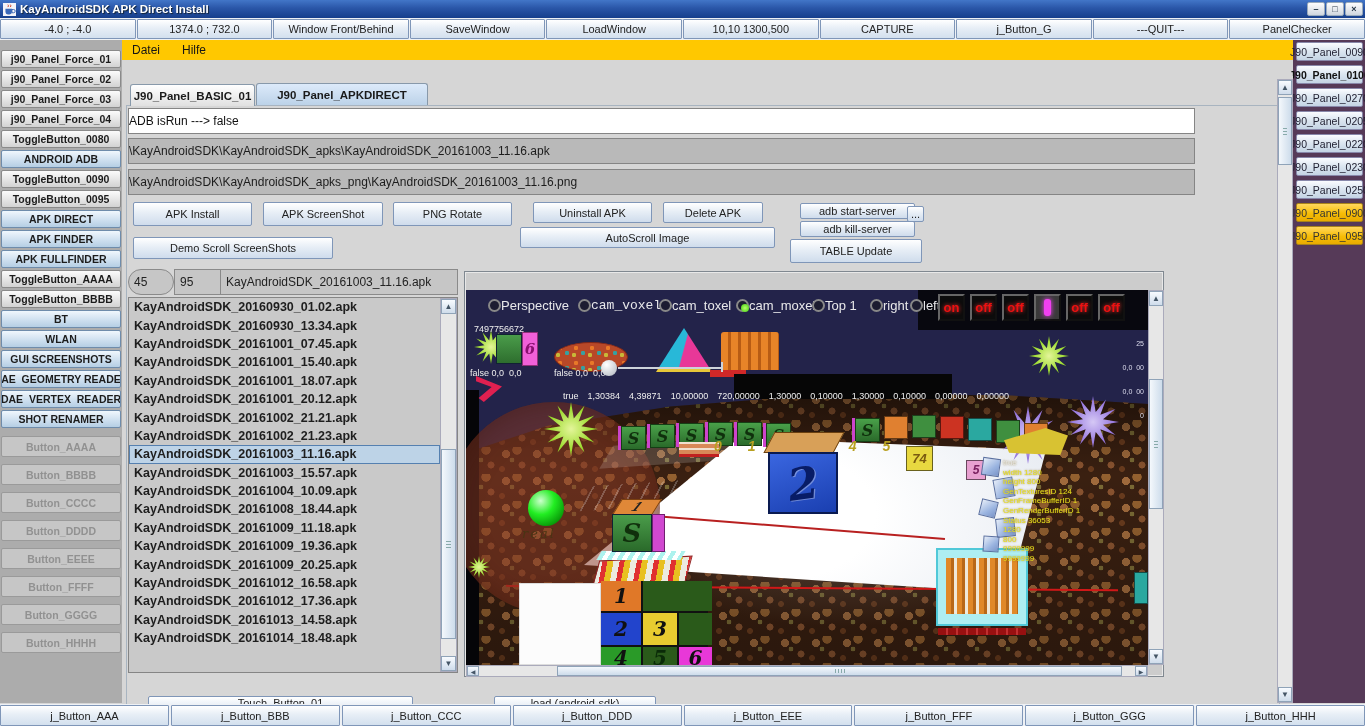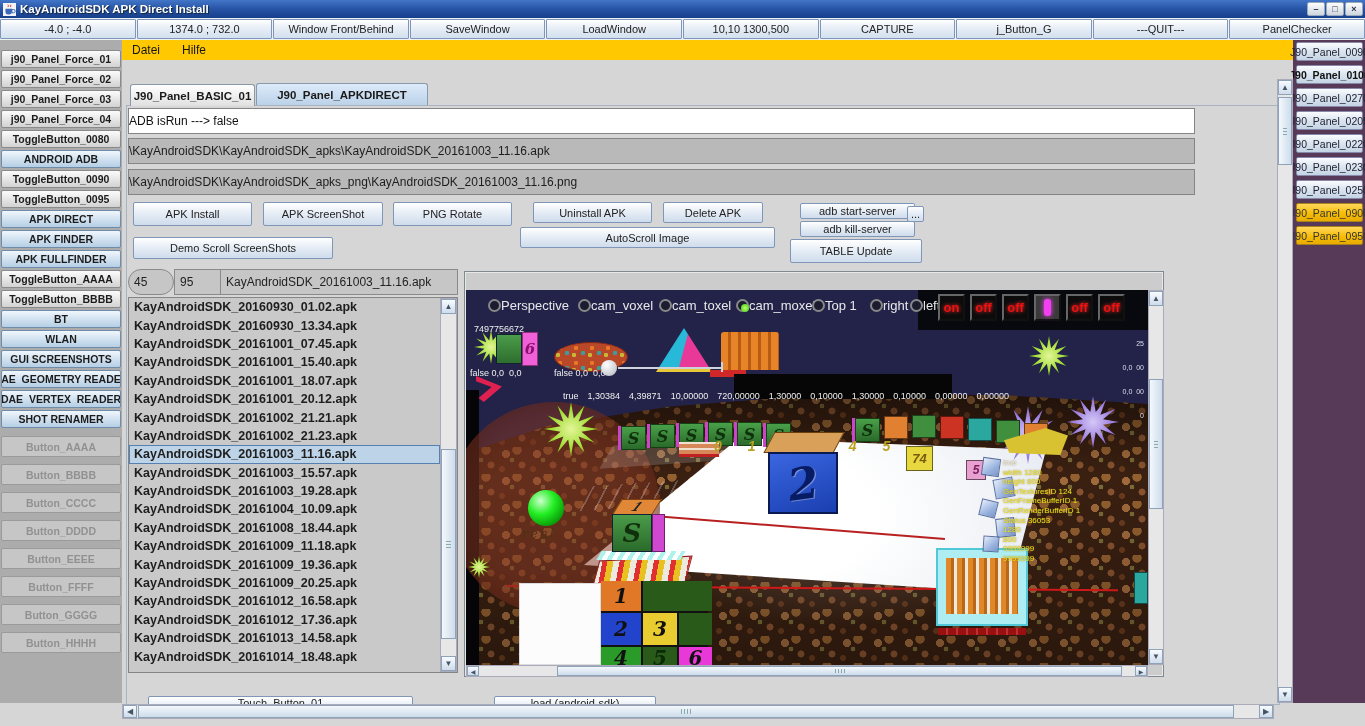--- a/index.html
+++ b/index.html
@@ -354,21 +354,20 @@
         <div class="apk-item">KayAndroidSDK_20160930_01.02.apk</div>
         <div class="apk-item">KayAndroidSDK_20160930_13.34.apk</div>
         <div class="apk-item">KayAndroidSDK_20161001_07.45.apk</div>
         <div class="apk-item">KayAndroidSDK_20161001_15.40.apk</div>
         <div class="apk-item">KayAndroidSDK_20161001_18.07.apk</div>
         <div class="apk-item">KayAndroidSDK_20161001_20.12.apk</div>
         <div class="apk-item">KayAndroidSDK_20161002_21.21.apk</div>
         <div class="apk-item">KayAndroidSDK_20161002_21.23.apk</div>
         <div class="apk-item selected">KayAndroidSDK_20161003_11.16.apk</div>
         <div class="apk-item">KayAndroidSDK_20161003_15.57.apk</div>
-        <div class="apk-item">KayAndroidSDK_20161003_19.28.apk</div>
         <div class="apk-item">KayAndroidSDK_20161004_10.09.apk</div>
         <div class="apk-item">KayAndroidSDK_20161008_18.44.apk</div>
         <div class="apk-item">KayAndroidSDK_20161009_11.18.apk</div>
         <div class="apk-item">KayAndroidSDK_20161009_19.36.apk</div>
         <div class="apk-item">KayAndroidSDK_20161009_20.25.apk</div>
         <div class="apk-item">KayAndroidSDK_20161012_16.58.apk</div>
         <div class="apk-item">KayAndroidSDK_20161012_17.36.apk</div>
         <div class="apk-item">KayAndroidSDK_20161013_14.58.apk</div>
         <div class="apk-item">KayAndroidSDK_20161014_18.48.apk</div>
       </div>
@@ -494,21 +493,21 @@
         <div class="valuerow">
           <span>true</span><span>1,30384</span><span>4,39871</span><span>10,00000</span><span>720,00000</span><span>1,30000</span><span>0,10000</span><span>1,30000</span><span>0,10000</span><span>0,00000</span><span>0,00000</span>
         </div>
         <div class="redchev"></div>
 
         <div class="radios">
           <div class="radio" style="left:22px;">
               <span class="circ"></span>
               <span>Perspective</span>
             </div>
-          <div class="radio" style="left:112px;">
+          <div class="radio" style="left:112px;font-family:Liberation Mono, monospace;">
               <span class="circ"></span>
               <span>cam_voxel</span>
             </div>
           <div class="radio" style="left:193px;">
               <span class="circ"></span>
               <span>cam_toxel</span>
             </div>
           <div class="radio sel" style="left:270px;">
               <span class="circ"></span>
               <span>cam_moxel</span>
@@ -558,14 +557,24 @@
       <div class="s-arrow arr-right" style="right:0;top:0;width:14px;height:13px;"></div>
     </div>
 
     <div class="sbar" style="left:1155px;top:3px;width:16px;height:624px;">
       <div class="s-arrow arr-up" style="left:0;top:0;width:14px;"></div>
       <div class="s-thumb grip-v" style="left:0;top:17px;width:14px;height:68px;"></div>
       <div class="s-arrow arr-down" style="left:0;bottom:0;width:14px;"></div>
     </div>
   </div>
 
+  <div class="bottombar">
+    <div class="bb-btn">j_Button_AAA</div>
+    <div class="bb-btn">j_Button_BBB</div>
+    <div class="bb-btn">j_Button_CCC</div>
+    <div class="bb-btn">j_Button_DDD</div>
+    <div class="bb-btn">j_Button_EEE</div>
+    <div class="bb-btn">j_Button_FFF</div>
+    <div class="bb-btn">j_Button_GGG</div>
+    <div class="bb-btn">j_Button_HHH</div>
+  </div>
 
 </div>
 
 </body></html>

